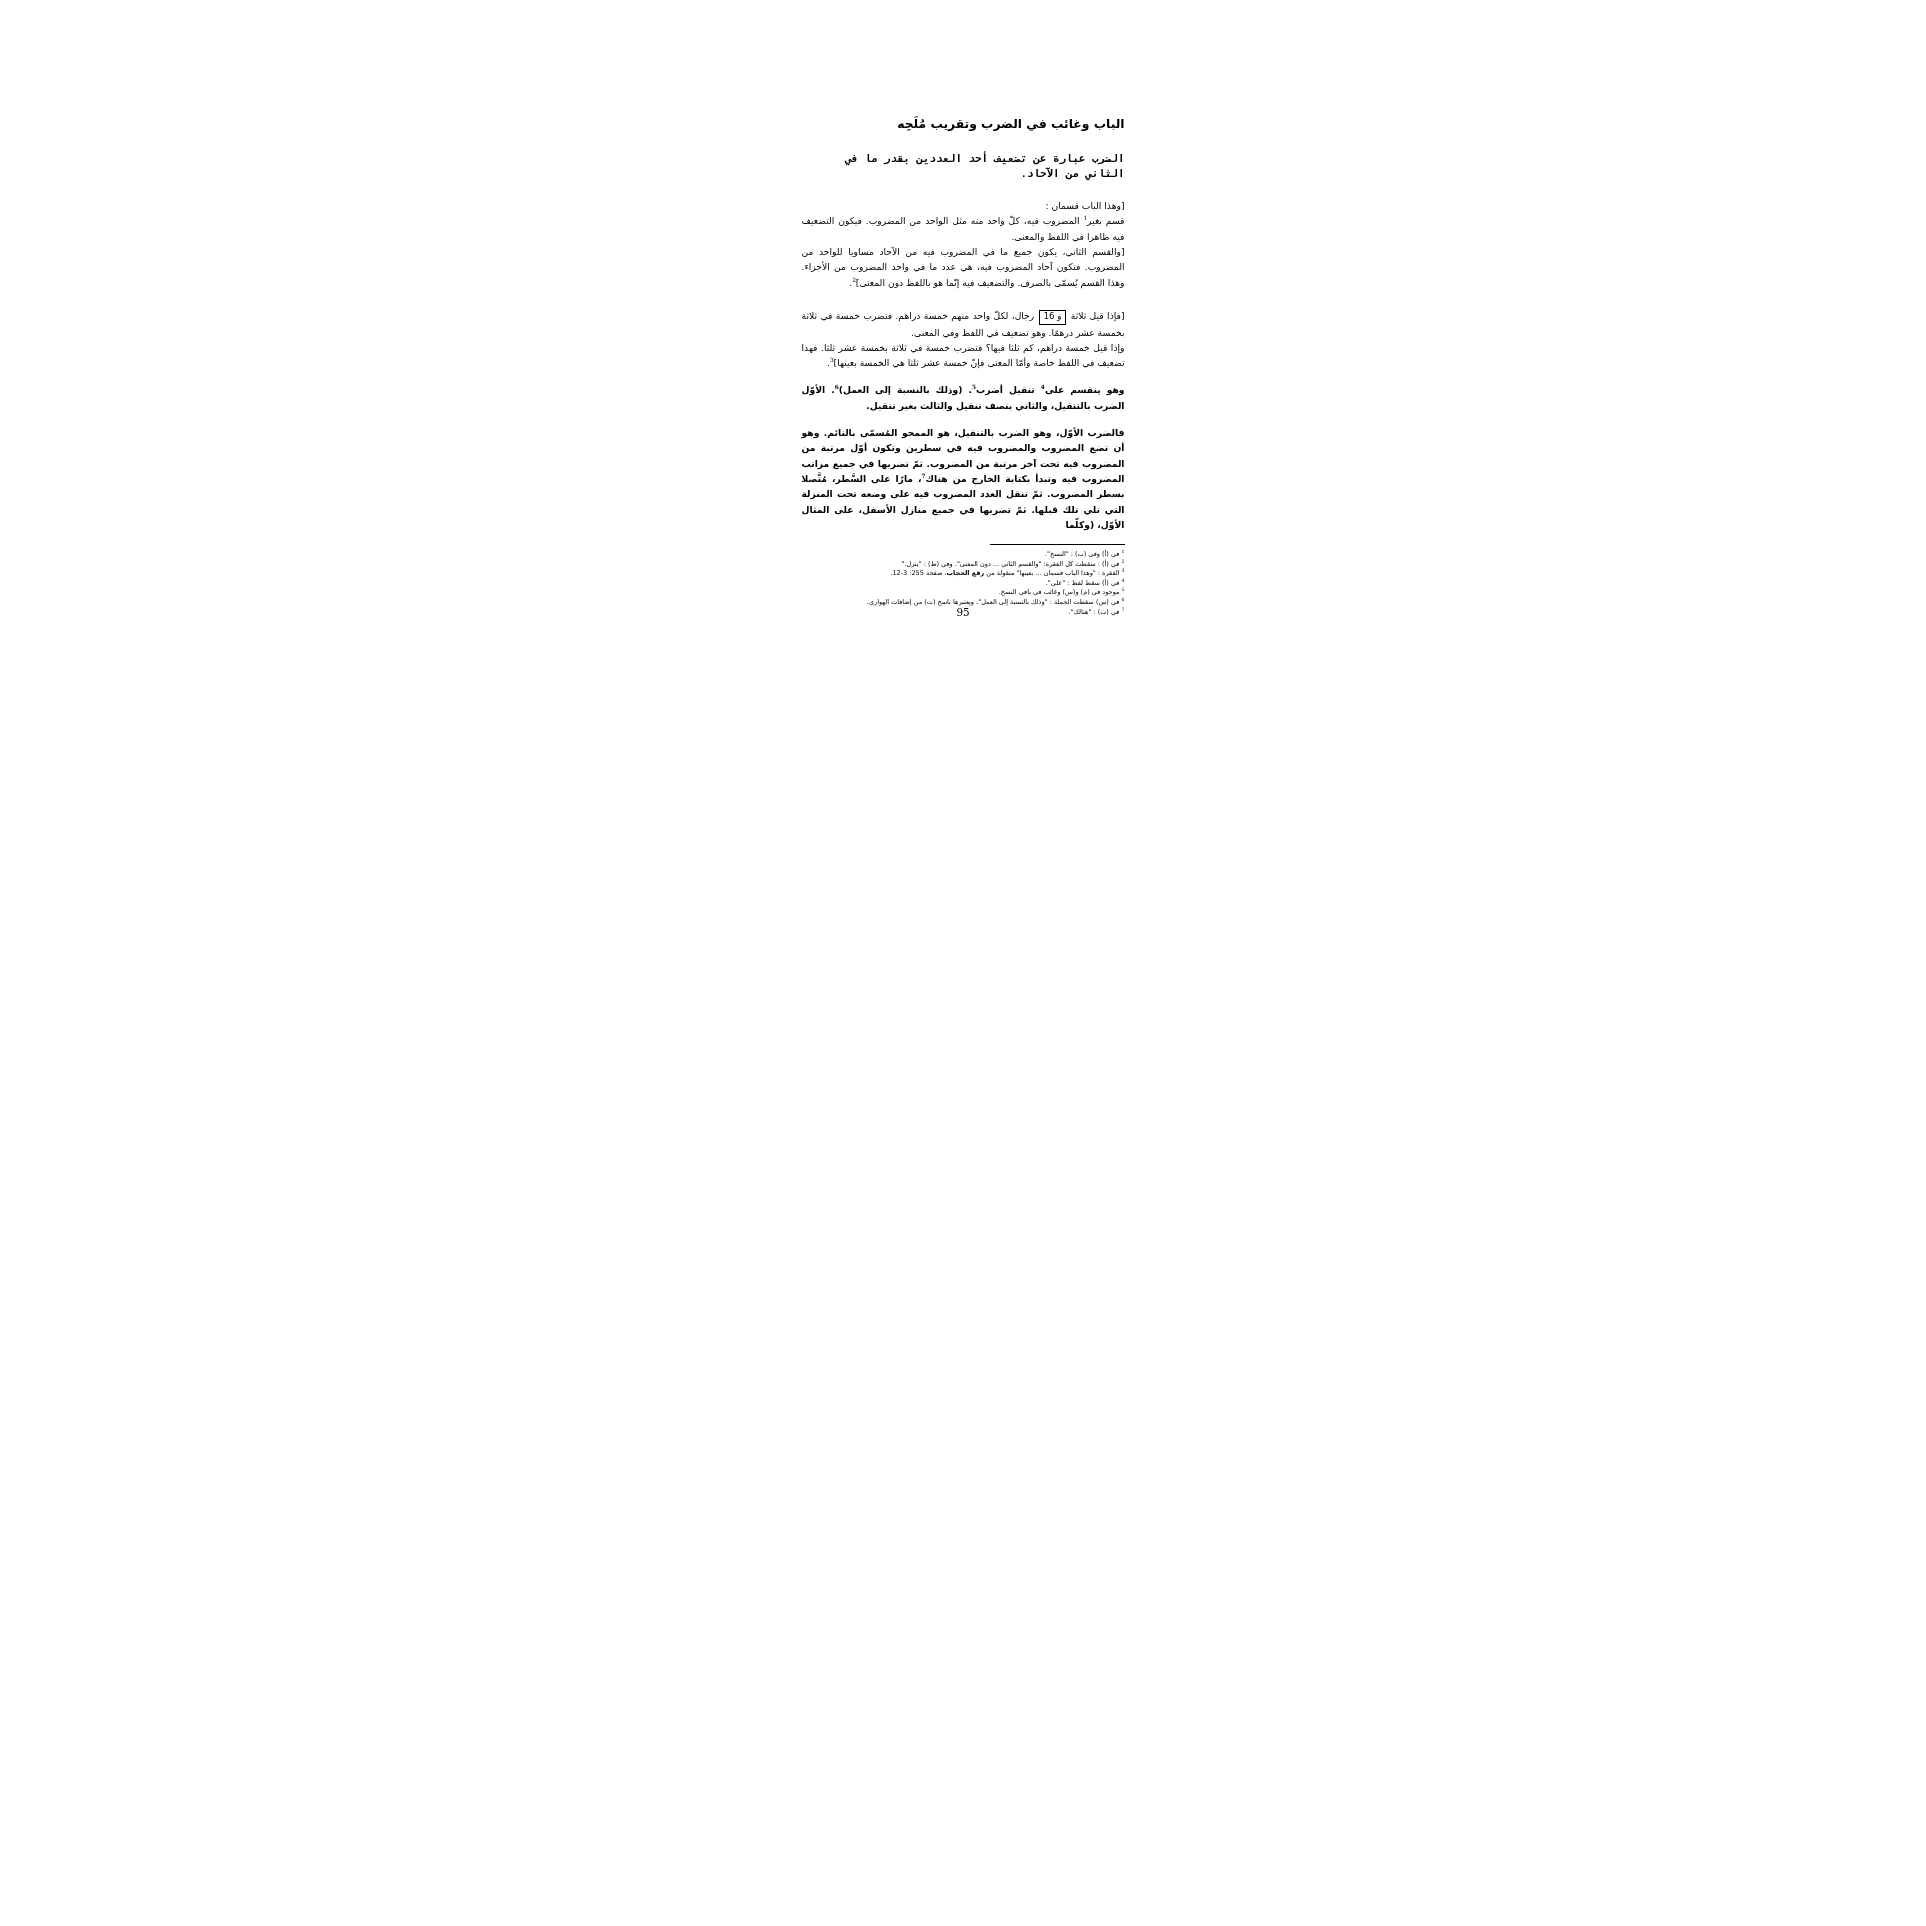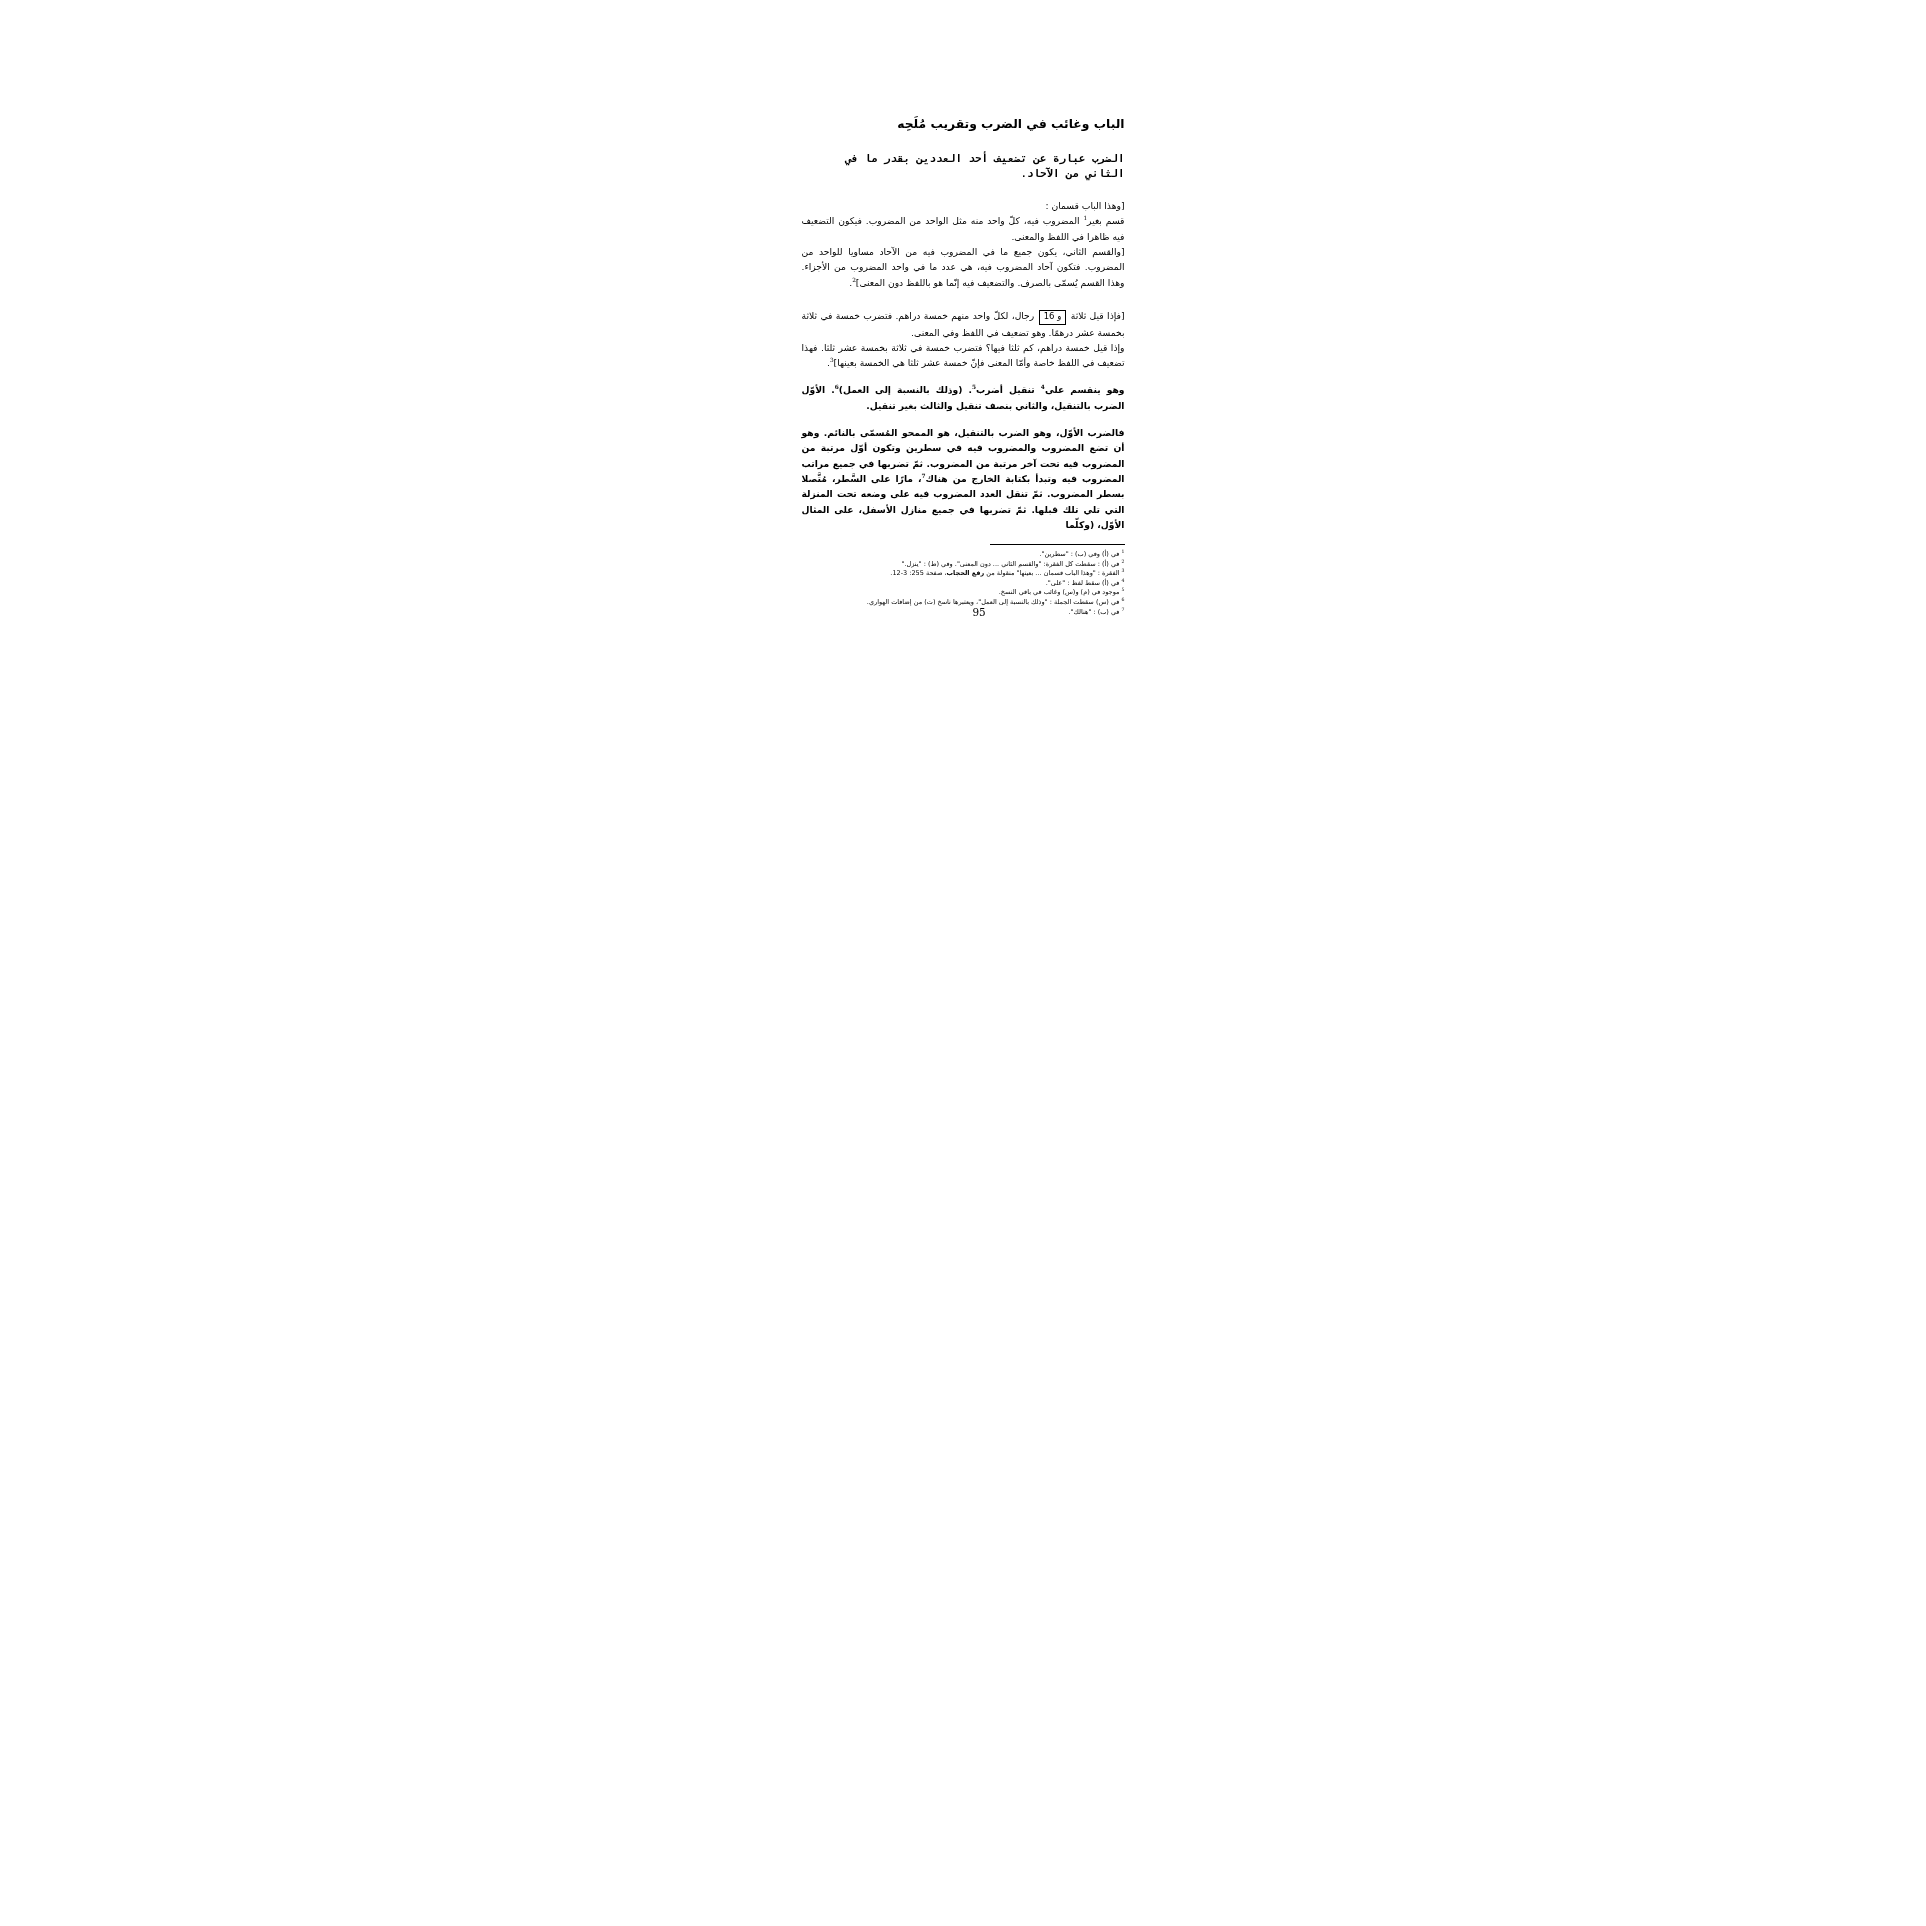--- a/index.html
+++ b/index.html
@@ -94,21 +94,21 @@
     font-family:"DejaVu Serif", serif;
     font-size:4.6px;
     line-height:0;
     vertical-align:super;
   }
   .footnote b { font-weight:bold; }
 
   .page-number {
     position:absolute;
     top:606px;
-    left:16px;
+    left:0;
     width:100%;
     text-align:center;
     font-family:"DejaVu Serif", serif;
     font-size:10.4px;
   }
 </style>
 </head>
 <body>
 
 <div class="page">
@@ -132,21 +132,21 @@
 
       <p class="bold-para"><span>وهو ينقسم على</span><sup class="fnref">4</sup><span> تنقيل أضرب</span><sup class="fnref">5</sup><span>. (وذلك بالنسبة إلى العمل)</span><sup class="fnref">6</sup><span>. الأوّل الضرب بالتنقيل، والثاني بنصف تنقيل والثالث بغير تنقيل.</span></p>
 
       <p class="bold-para"><span>فالضرب الأوّل، وهو الضرب بالتنقيل، هو الممحو المُسمّى بالنائم. وهو أن تضع المضروب والمضروب فيه في سطرين وتكون أوّل مرتبة من المضروب فيه تحت آخر مرتبة من المضروب. ثمّ تضربها في جميع مراتب المضروب فيه وتبدأ بكتابة الخارج من هناك</span><sup class="fnref">7</sup><span>، مارًا على السَّطر، مُتَّصلا بسطر المضروب. ثمّ تنقل العدد المضروب فيه على وضعه تحت المنزلة التي تلي تلك قبلها. ثمّ تضربها في جميع منازل الأسفل، على المثال الأوّل، (وكلّما</span></p>
 
     </div>
 
     <div class="fn-rule"></div>
 
     <div class="footnotes">
-      <div class="footnote"><sup class="fnmark">1</sup> <span>في (أ) وفي (ب) : "سطرين".</span></div>
+      <div class="footnote"><sup class="fnmark">1</sup> <span>في (أ) وفي (ب) : "النسخ".</span></div>
       <div class="footnote"><sup class="fnmark">2</sup> <span>في (أ) : سقطت كل الفقرة: "والقسم الثاني ... دون المعنى". وفي (ط) : "ينزل."</span></div>
       <div class="footnote"><sup class="fnmark">3</sup> <span>الفقرة : "وهذا الباب قسمان ... بعينها" منقولة من </span><b>رفع الحجاب</b><span>، صفحة 255: 3-12.</span></div>
       <div class="footnote"><sup class="fnmark">4</sup> <span>في (أ) سقط لفظ : "على".</span></div>
       <div class="footnote"><sup class="fnmark">5</sup> <span>موجود في (م) و(س) وغائب في باقي النسخ.</span></div>
       <div class="footnote"><sup class="fnmark">6</sup> <span>في (س) سقطت الجملة : "وذلك بالنسبة إلى العمل"، ويعتبرها ناسخ (ت) من إضافات الهواري.</span></div>
       <div class="footnote"><sup class="fnmark">7</sup> <span>في (ب) : "هنالك".</span></div>
     </div>
 
   </div>
 

